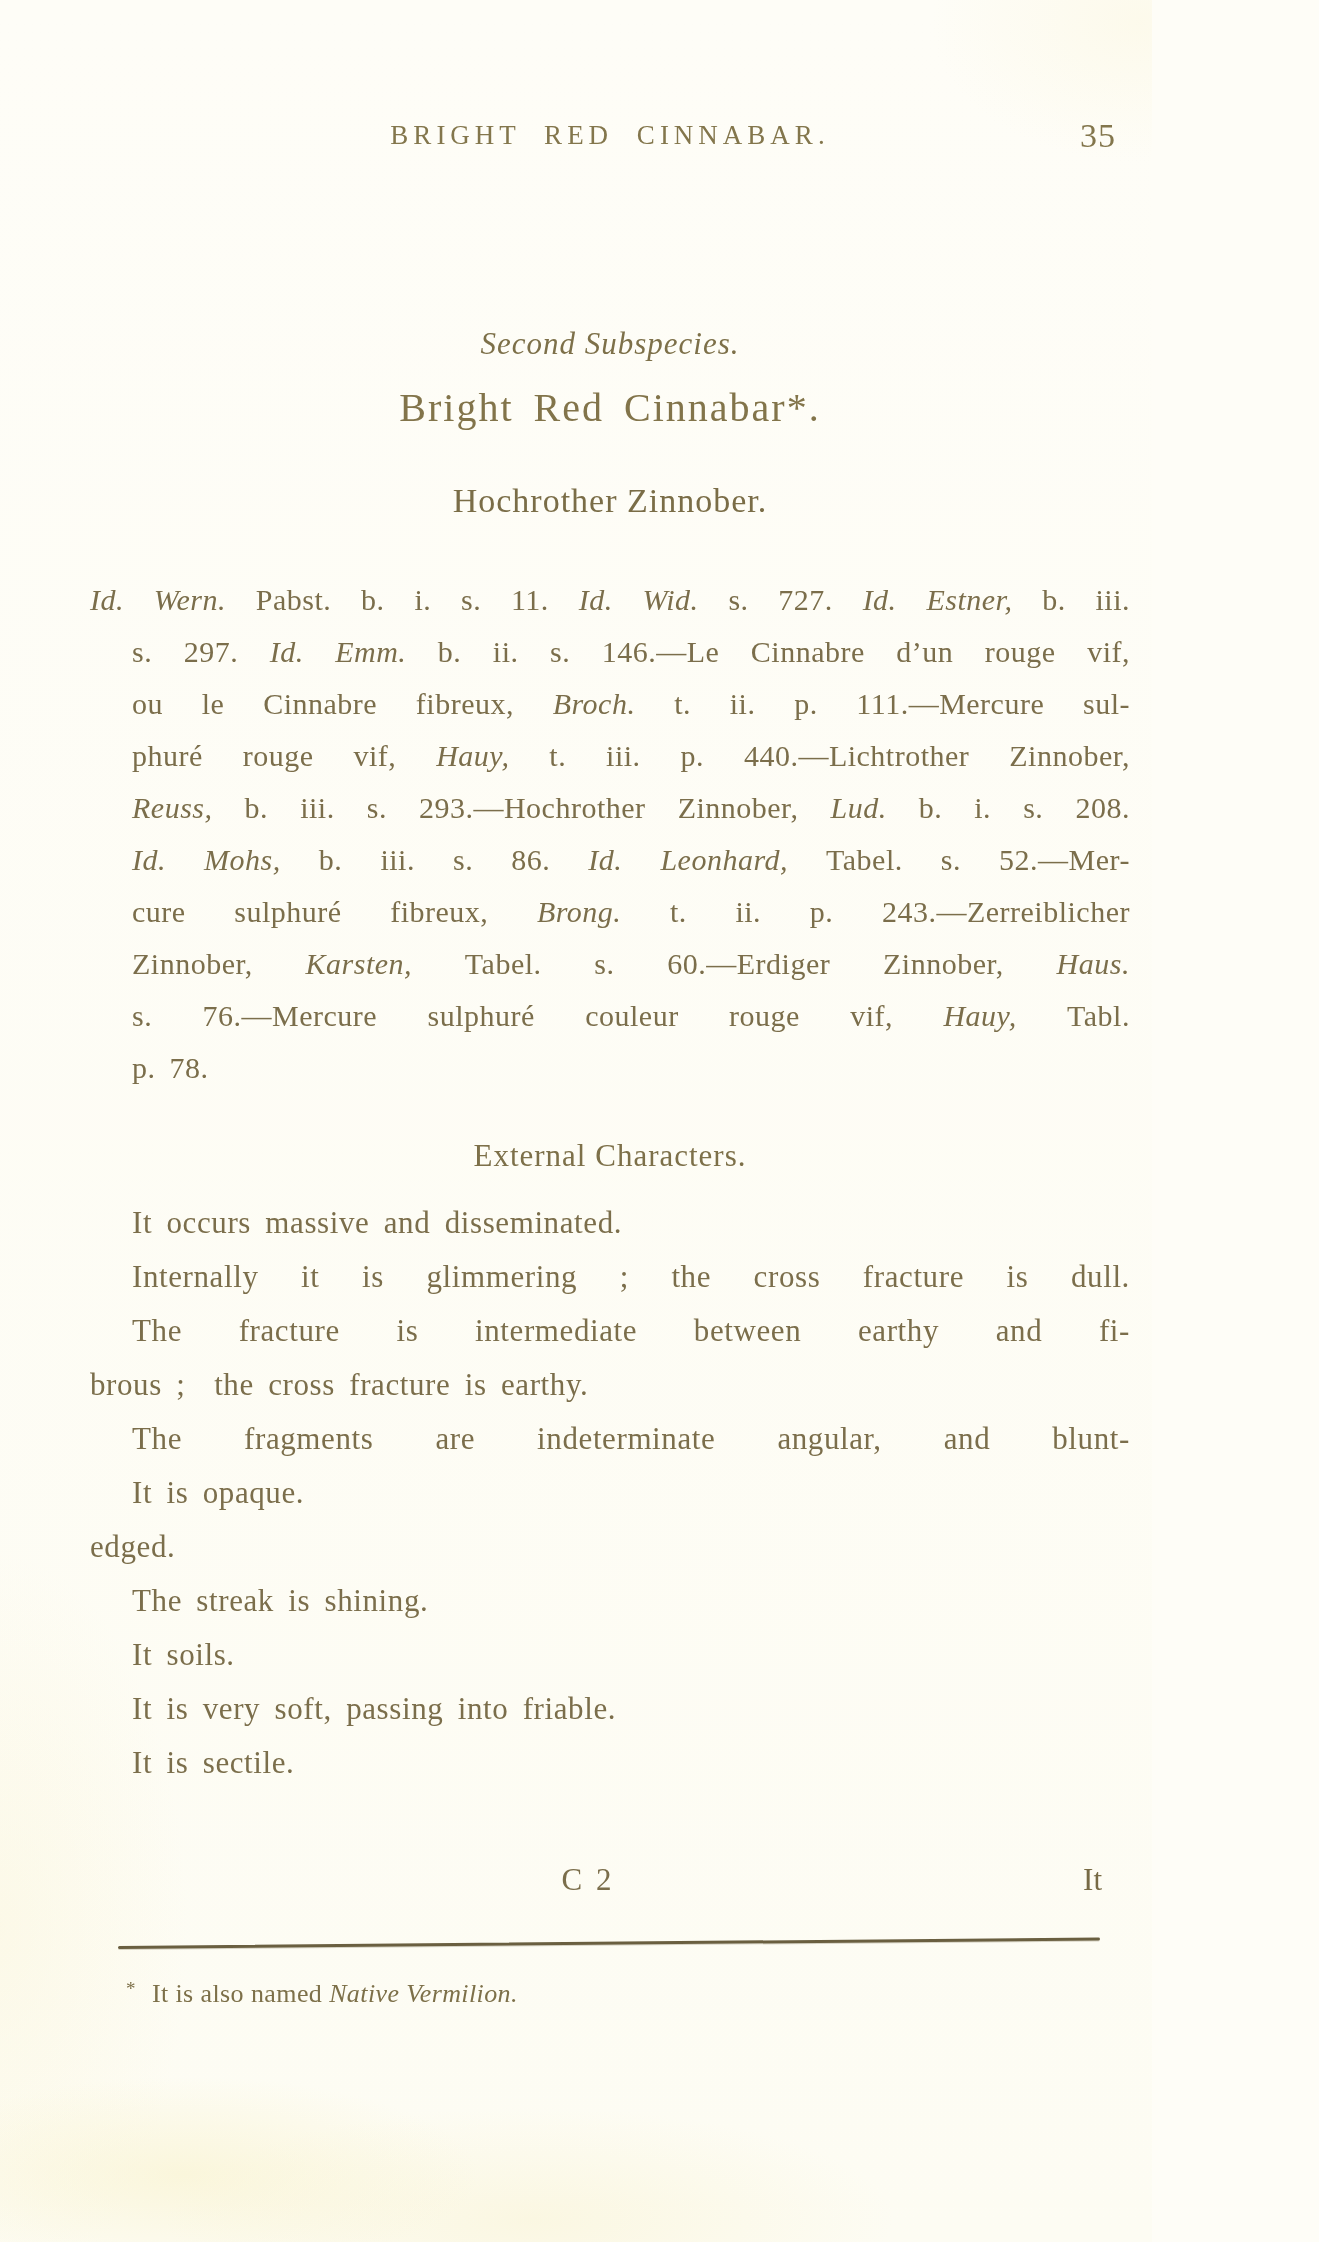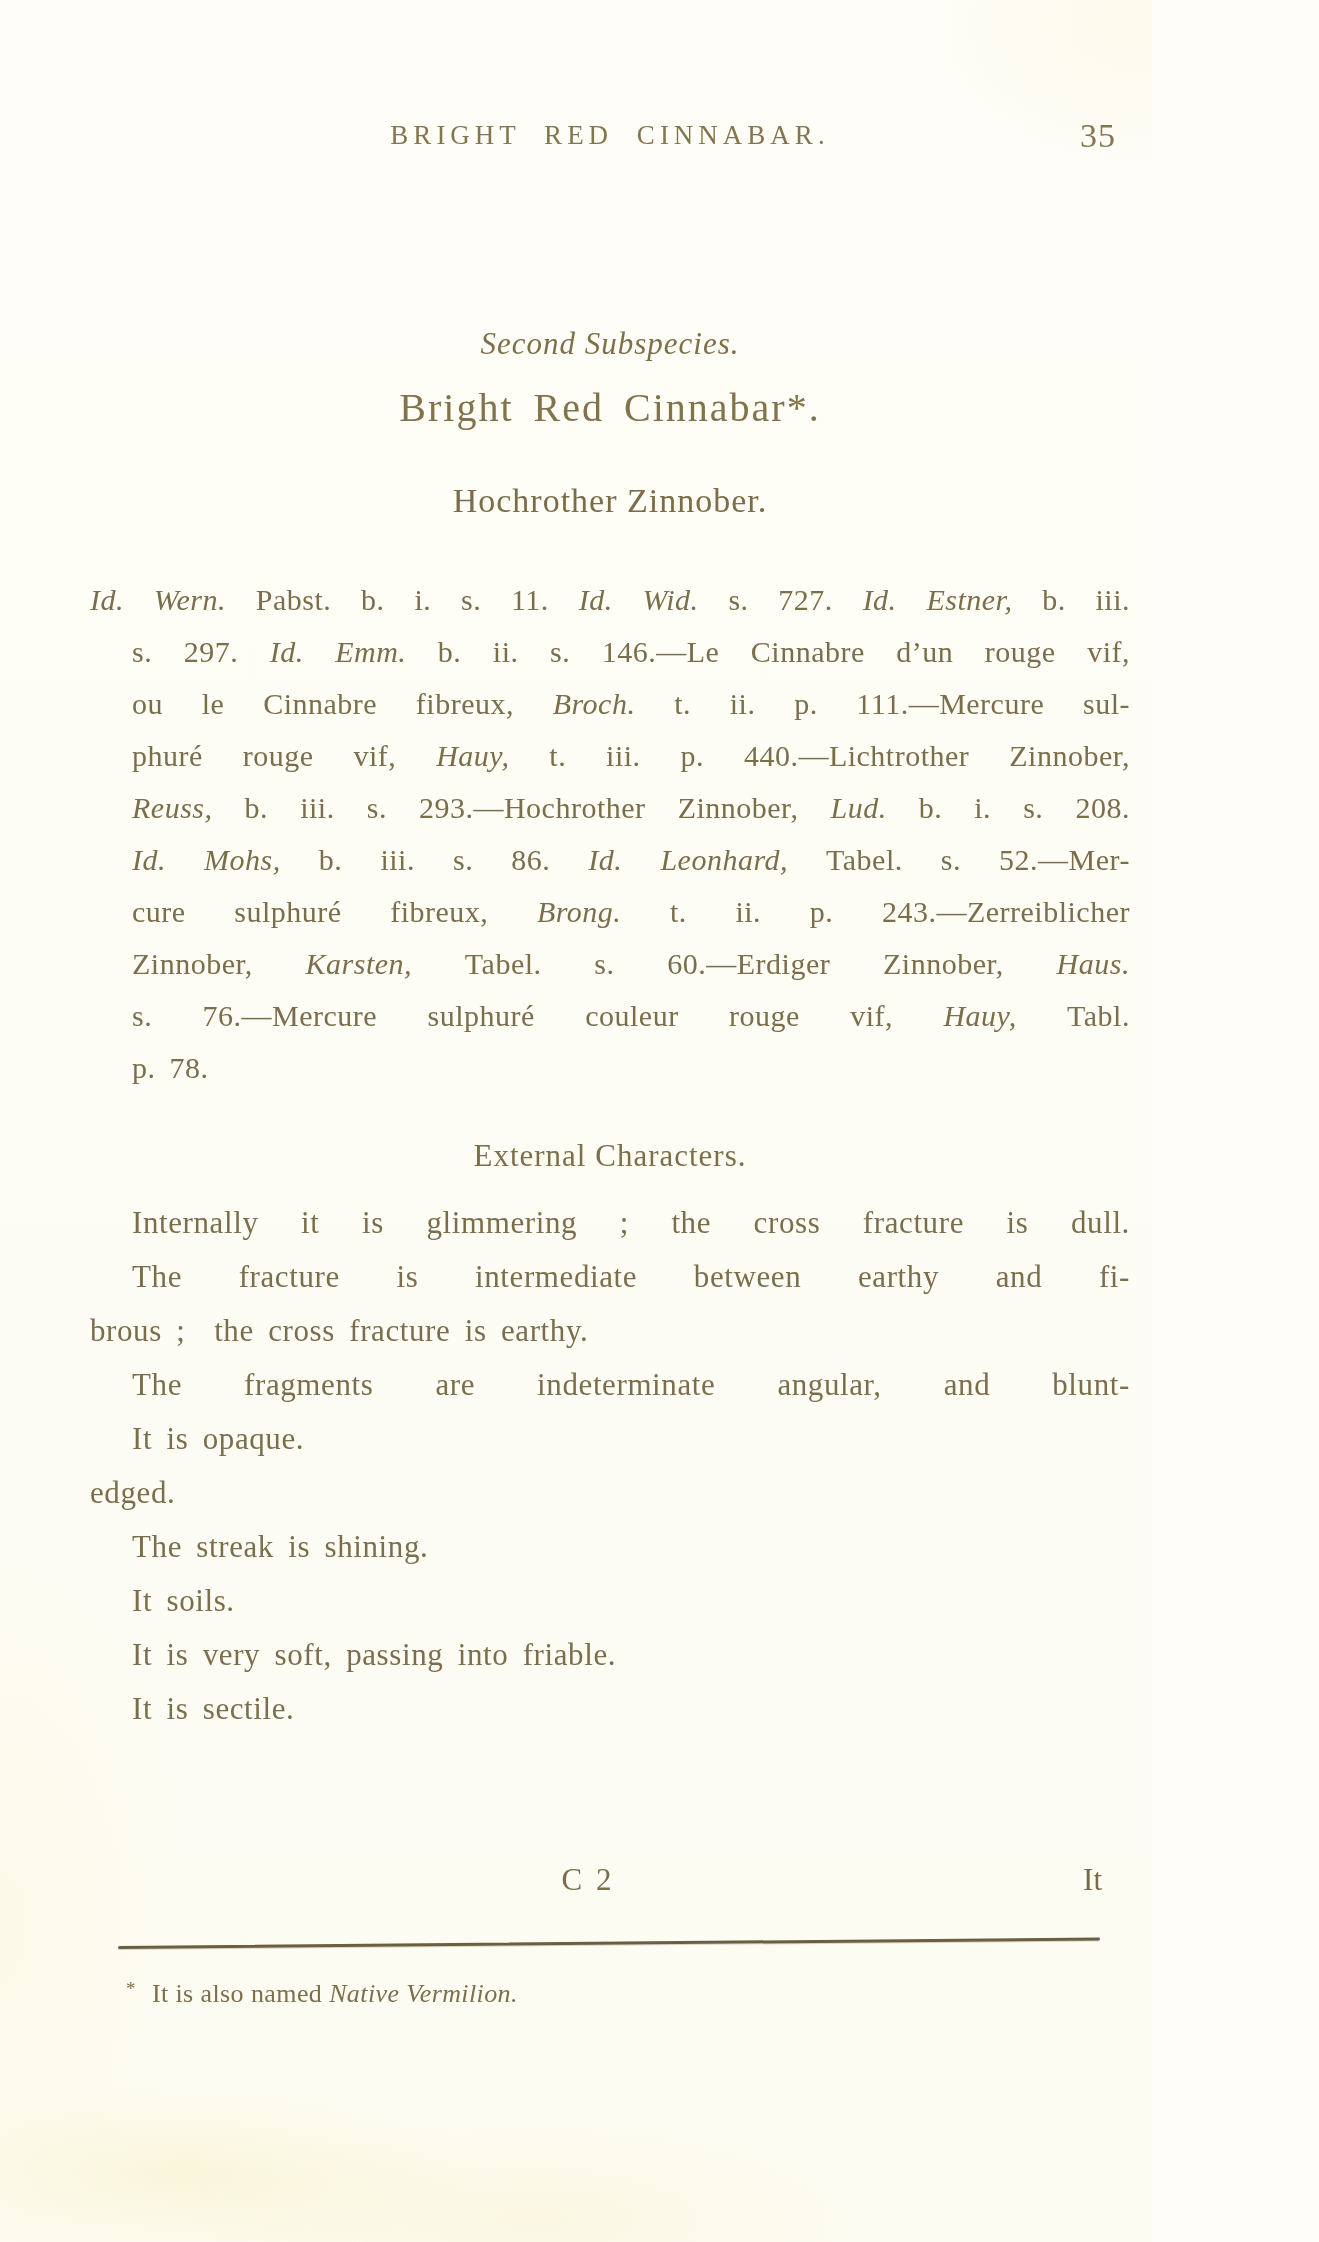--- a/index.html
+++ b/index.html
@@ -217,20 +217,21 @@
         <span>vif,</span>
         <em>Hauy,</em>
         <span>Tabl.</span>
       </div>
       <div class="line indent"><span>p. 78.</span></div>
     </div>
 
   <div class="section-heading">External Characters.</div>
 
   <div class="characters">
+      <div class="line indent"><span>It occurs massive and disseminated.</span></div>
       <div class="line indent just">
         <span>Internally</span>
         <span>it</span>
         <span>is</span>
         <span>glimmering</span>
         <span>;</span>
         <span>the</span>
         <span>cross</span>
         <span>fracture</span>
         <span>is</span>

